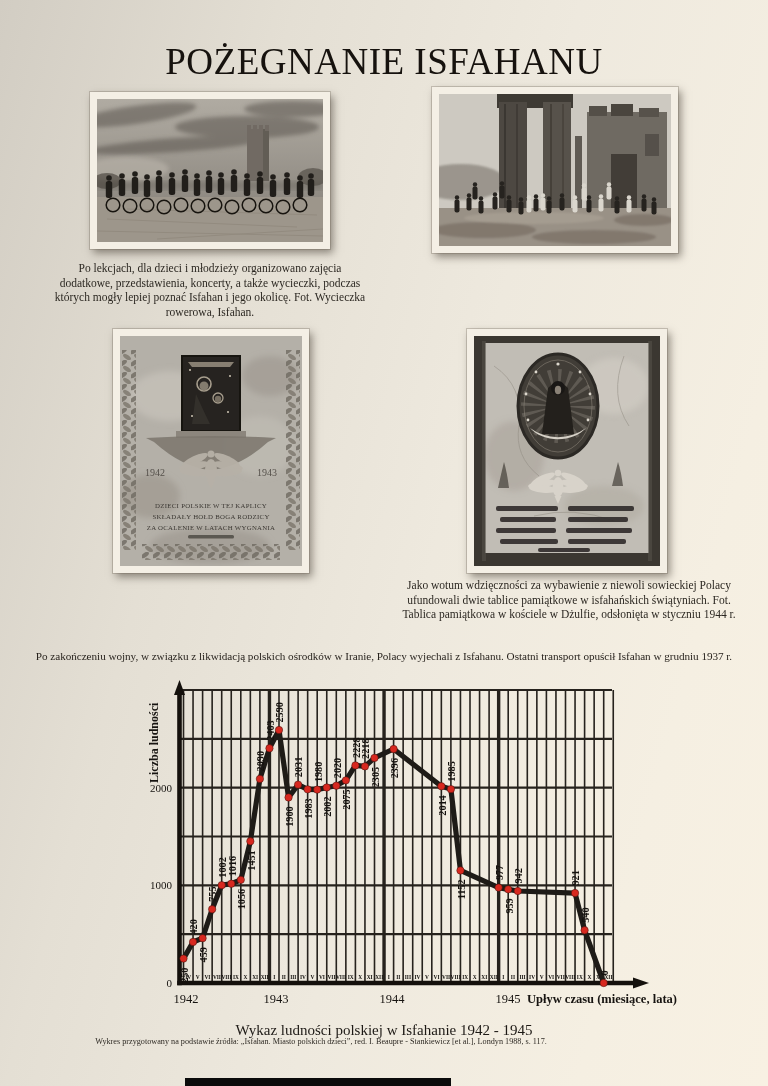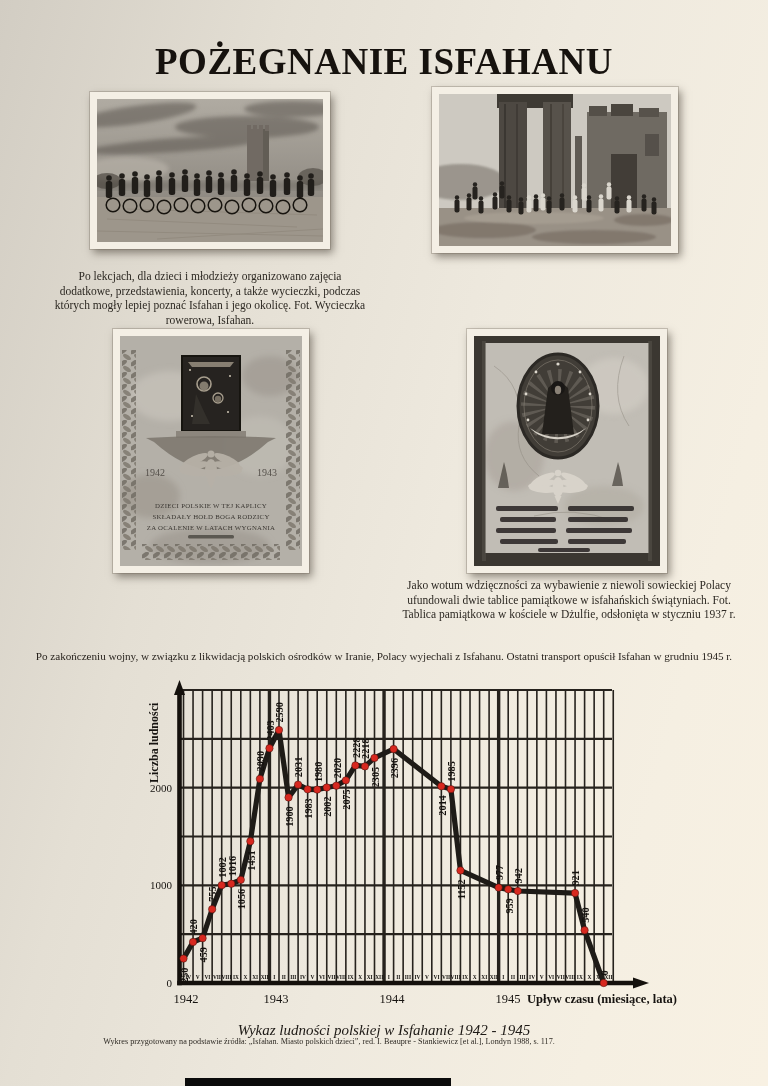--- a/index.html
+++ b/index.html
@@ -4,21 +4,21 @@
 <style>
   html,body{margin:0;padding:0;}
   #poster{
     position:relative;width:768px;height:1086px;overflow:hidden;
     background:linear-gradient(105deg,#d2cdc3 0%,#e4dfd4 28%,#eee9de 55%,#f5efe2 82%,#f8f1e3 100%);
     font-family:"Liberation Serif",serif;color:#2c2822;
   }
   .abs{position:absolute;}
   #title{
     left:0;top:40px;width:768px;text-align:center;
-    font-size:37px;font-weight:bold;letter-spacing:.5px;color:#16120e;
+    font-size:37px;font-weight:normal;letter-spacing:.5px;color:#16120e;
   }
   .photo{
     position:absolute;background:#f4efe5;padding:7px;box-sizing:border-box;
     box-shadow:3px 4px 8px rgba(50,42,32,.5);outline:1px solid rgba(110,100,85,.3);
   }
   .photo svg{display:block;width:100%;height:100%;}
   .caption{
     position:absolute;text-align:center;color:#2c2822;
     font-size:11.5px;line-height:14.6px;
   }
@@ -26,22 +26,22 @@
     left:0;top:650px;width:768px;text-align:center;white-space:nowrap;
     font-size:11.2px;color:#241f1a;letter-spacing:-.05px;
   }
   #chart-svg{left:0;top:0;width:768px;height:1086px;pointer-events:none;}
   .ch-month{font:600 5.4px "Liberation Serif",serif;fill:#0f0d0a;}
   .ch-year{font:12.5px "Liberation Serif",serif;fill:#171411;}
   .ch-ytick{font:11px "Liberation Serif",serif;fill:#171411;}
   .ch-ytitle{font:bold 12px "Liberation Serif",serif;fill:#171411;}
   .ch-xtitle{font:bold 12.5px "Liberation Serif",serif;fill:#171411;}
   .ch-vlabel{font:600 10.2px "Liberation Serif",serif;fill:#14110e;}
-  #chart-title{left:0;top:1022px;width:768px;text-align:center;font-size:15px;color:#1d1915;font-style:italic;}
-  #chart-source{left:0;top:1037px;width:642px;text-align:center;font-size:8.2px;color:#2e2a24;padding-left:8px;}
+  #chart-title{left:0;top:1022px;width:768px;text-align:center;font-size:15px;color:#1d1915;}
+  #chart-source{left:0;top:1037px;width:642px;text-align:center;font-size:8.2px;color:#2e2a24;}
   #bottom-bar{left:185px;top:1078px;width:266px;height:8px;background:#0b0b0b;}
 </style>
 </head>
 <body>
 
 <div id="poster">
 
   <div id="title" class="abs">POŻEGNANIE ISFAHANU</div>
 
   <div class="photo" style="left:90px;top:92px;width:240px;height:157px;">
@@ -187,21 +187,21 @@
             <use href="#fg2" x="136" y="112"></use>
           <use href="#fg2" x="162" y="111"></use>
             <use href="#fg2" x="190" y="112"></use>
             <use href="#fg2" x="170" y="99"></use>
           <use href="#fg2" x="145" y="100"></use>
         </g>
       </g>
     </svg>
   </div>
 
-  <div class="caption" style="left:52px;top:261px;width:316px;margin-top:8px;">Po lekcjach, dla dzieci i młodzieży organizowano zajęcia dodatkowe, przedstawienia, koncerty, a także wycieczki, podczas których mogły lepiej poznać Isfahan i jego okolicę. Fot. Wycieczka rowerowa, Isfahan.</div>
+  <div class="caption" style="left:52px;top:261px;width:316px;">Po lekcjach, dla dzieci i młodzieży organizowano zajęcia dodatkowe, przedstawienia, koncerty, a także wycieczki, podczas których mogły lepiej poznać Isfahan i jego okolicę. Fot. Wycieczka rowerowa, Isfahan.</div>
 
   <div class="photo" style="left:113px;top:329px;width:196px;height:244px;">
     <svg viewBox="0 0 182 230">
       <defs>
         <filter id="b3">
             <feGaussianBlur stdDeviation="3"></feGaussianBlur>
           </filter>
         <filter id="b04">
             <feGaussianBlur stdDeviation=".4"></feGaussianBlur>
           </filter>
@@ -329,23 +329,23 @@
           <rect x="94" y="181" width="60" height="5" rx="2"></rect>
         <rect x="22" y="192" width="60" height="5" rx="2"></rect>
           <rect x="92" y="192" width="66" height="5" rx="2"></rect>
         <rect x="26" y="203" width="58" height="5" rx="2"></rect>
           <rect x="94" y="203" width="58" height="5" rx="2"></rect>
         <rect x="64" y="212" width="52" height="4" rx="2"></rect>
       </g>
     </svg>
   </div>
 
-  <div class="caption" style="left:392px;top:578px;width:354px;">Jako wotum wdzięczności za wybawienie z niewoli sowieckiej Polacy ufundowali dwie tablice pamiątkowe w isfahańskich świątyniach. Fot. Tablica pamiątkowa w kościele w Dżulfie, odsłonięta w styczniu 1937 r.</div>
-
-  <div id="intro" class="abs">Po zakończeniu wojny, w związku z likwidacją polskich ośrodków w Iranie, Polacy wyjechali z Isfahanu. Ostatni transport opuścił Isfahan w grudniu 1945 r.</div>
+  <div class="caption" style="left:392px;top:578px;width:354px;">Jako wotum wdzięczności za wybawienie z niewoli sowieckiej Polacy ufundowali dwie tablice pamiątkowe w isfahańskich świątyniach. Fot. Tablica pamiątkowa w kościele w Dżulfie, odsłonięta w styczniu 1944 r.</div>
+
+  <div id="intro" class="abs">Po zakończeniu wojny, w związku z likwidacją polskich ośrodków w Iranie, Polacy wyjechali z Isfahanu. Ostatni transport opuścił Isfahan w grudniu 1937 r.</div>
 
   <svg id="chart-svg" class="abs" viewBox="0 0 768 1086">
       <line x1="179" y1="934.1666666666666" x2="612" y2="934.1666666666666" stroke="#26221d" stroke-width="2.2"></line>
       <line x1="179" y1="885.3333333333334" x2="612" y2="885.3333333333334" stroke="#26221d" stroke-width="2.2"></line>
       <line x1="179" y1="836.5" x2="612" y2="836.5" stroke="#26221d" stroke-width="2.2"></line>
       <line x1="179" y1="787.6666666666666" x2="612" y2="787.6666666666666" stroke="#26221d" stroke-width="2.2"></line>
       <line x1="179" y1="738.8333333333334" x2="612" y2="738.8333333333334" stroke="#26221d" stroke-width="2.2"></line>
       <line x1="179" y1="690" x2="612" y2="690" stroke="#26221d" stroke-width="2.2"></line>
       <line x1="183.5" y1="690" x2="183.5" y2="983" stroke="#26221d" stroke-width="1.6"></line>
       <line x1="193.05" y1="690" x2="193.05" y2="983" stroke="#26221d" stroke-width="1.6"></line>

